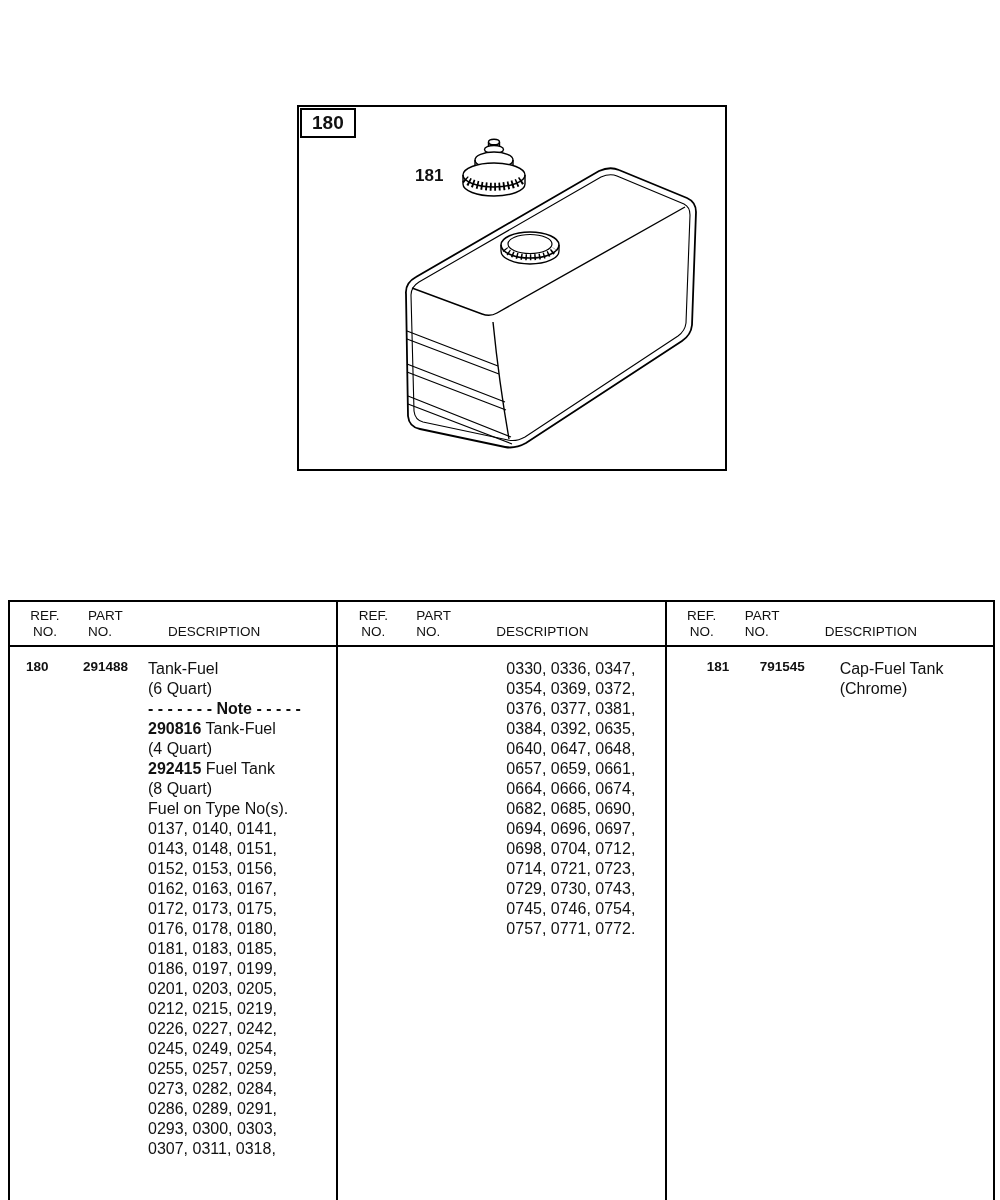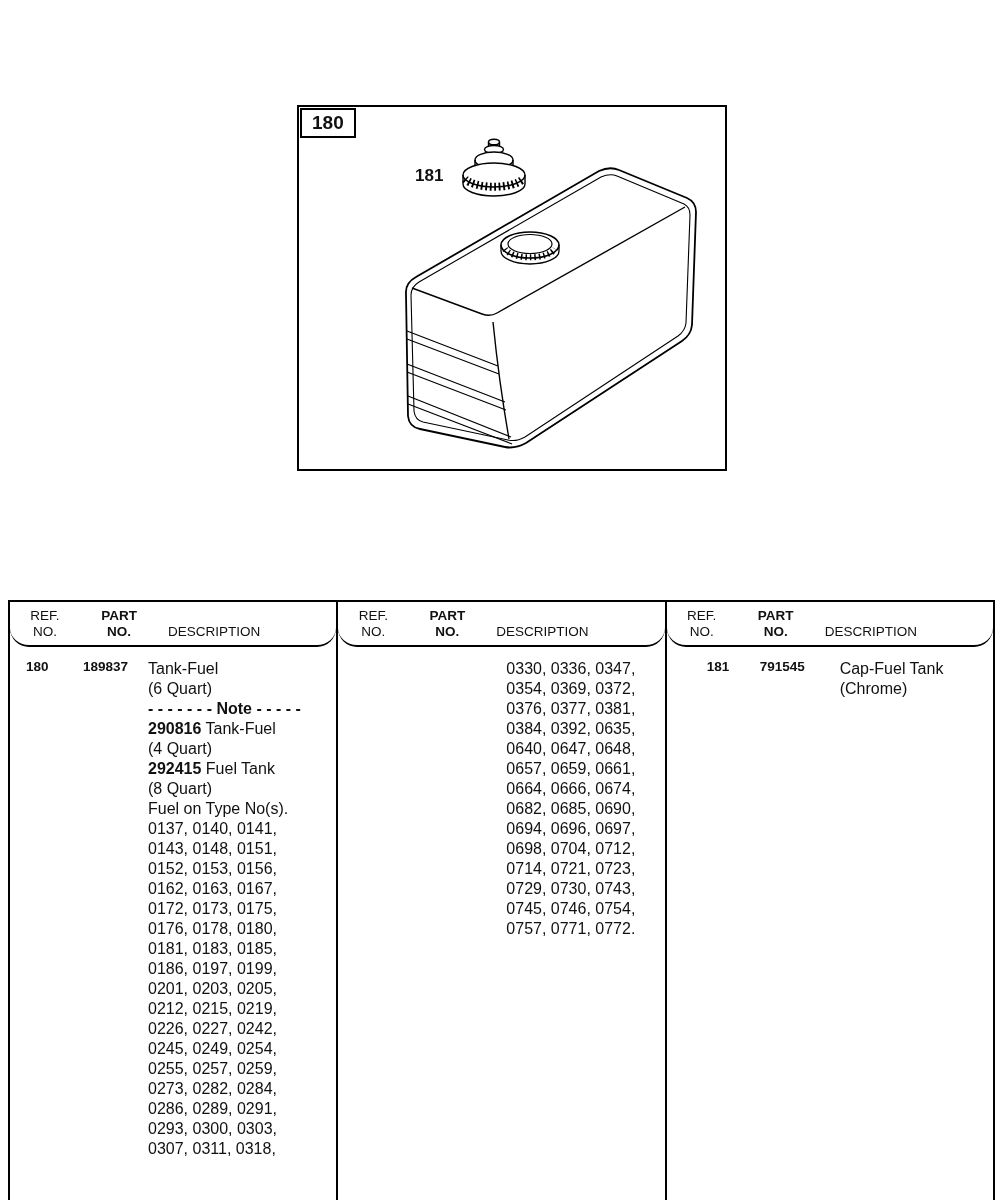--- a/index.html
+++ b/index.html
@@ -30,23 +30,23 @@
 
   
   .parts-table {
     position:absolute; left:8px; top:592px; width:987px; height:608px;
     border:2px solid #000; border-bottom:none;
     display:flex; background:#fff;
   }
   .tgroup { flex:1 1 0; position:relative; }
   .tgroup + .tgroup { border-left:2px solid #000; }
 
-  .thead { position:relative; height:45px; border-bottom:2px solid #000; font-size:13.5px;border-radius:19px; }
+  .thead { position:relative; height:45px; border-bottom:2px solid #000; font-size:13.5px; }
   .h-ref  { position:absolute; left:10px; top:6px;  width:50px;  text-align:center; line-height:16px; }
-  .h-part { position:absolute; left:78px; top:6px;  width:62px;  text-align:center; line-height:16px;font-weight:bold; }
+  .h-part { position:absolute; left:78px; top:6px;  width:62px;  line-height:16px; }
   .h-desc { position:absolute; left:158px; top:22px; width:150px; text-align:left; line-height:16px; }
 
   .tbody { position:absolute; left:0; right:0; top:45px; bottom:0; }
   .cell  { position:absolute; top:12px; font-weight:700; font-size:13.5px; }
   .desc  { position:absolute; top:12px; font-size:16px; line-height:20px; white-space:nowrap; }
   .desc b { font-weight:700; }
 </style>
 </head>
 <body>
 
@@ -103,21 +103,21 @@
           <div>NO.</div>
         </div>
         <div class="h-part">
           <div>PART</div>
           <div>NO.</div>
         </div>
         <div class="h-desc">DESCRIPTION</div>
       </div>
       <div class="tbody">
         <span class="cell" style="left:16px">180</span>
-        <span class="cell" style="left:73px">189837</span>
+        <span class="cell" style="left:73px">291488</span>
         <div class="desc" style="left:138px">
             <div>Tank-Fuel</div>
             <div>(6 Quart)</div>
             <div><b>- - - - - - - Note - - - - -</b></div>
             <div><b>290816</b> Tank-Fuel</div>
             <div>(4 Quart)</div>
             <div><b>292415</b> Fuel Tank</div>
             <div>(8 Quart)</div>
             <div>Fuel on Type No(s).</div>
             <div>0137, 0140, 0141,</div>

